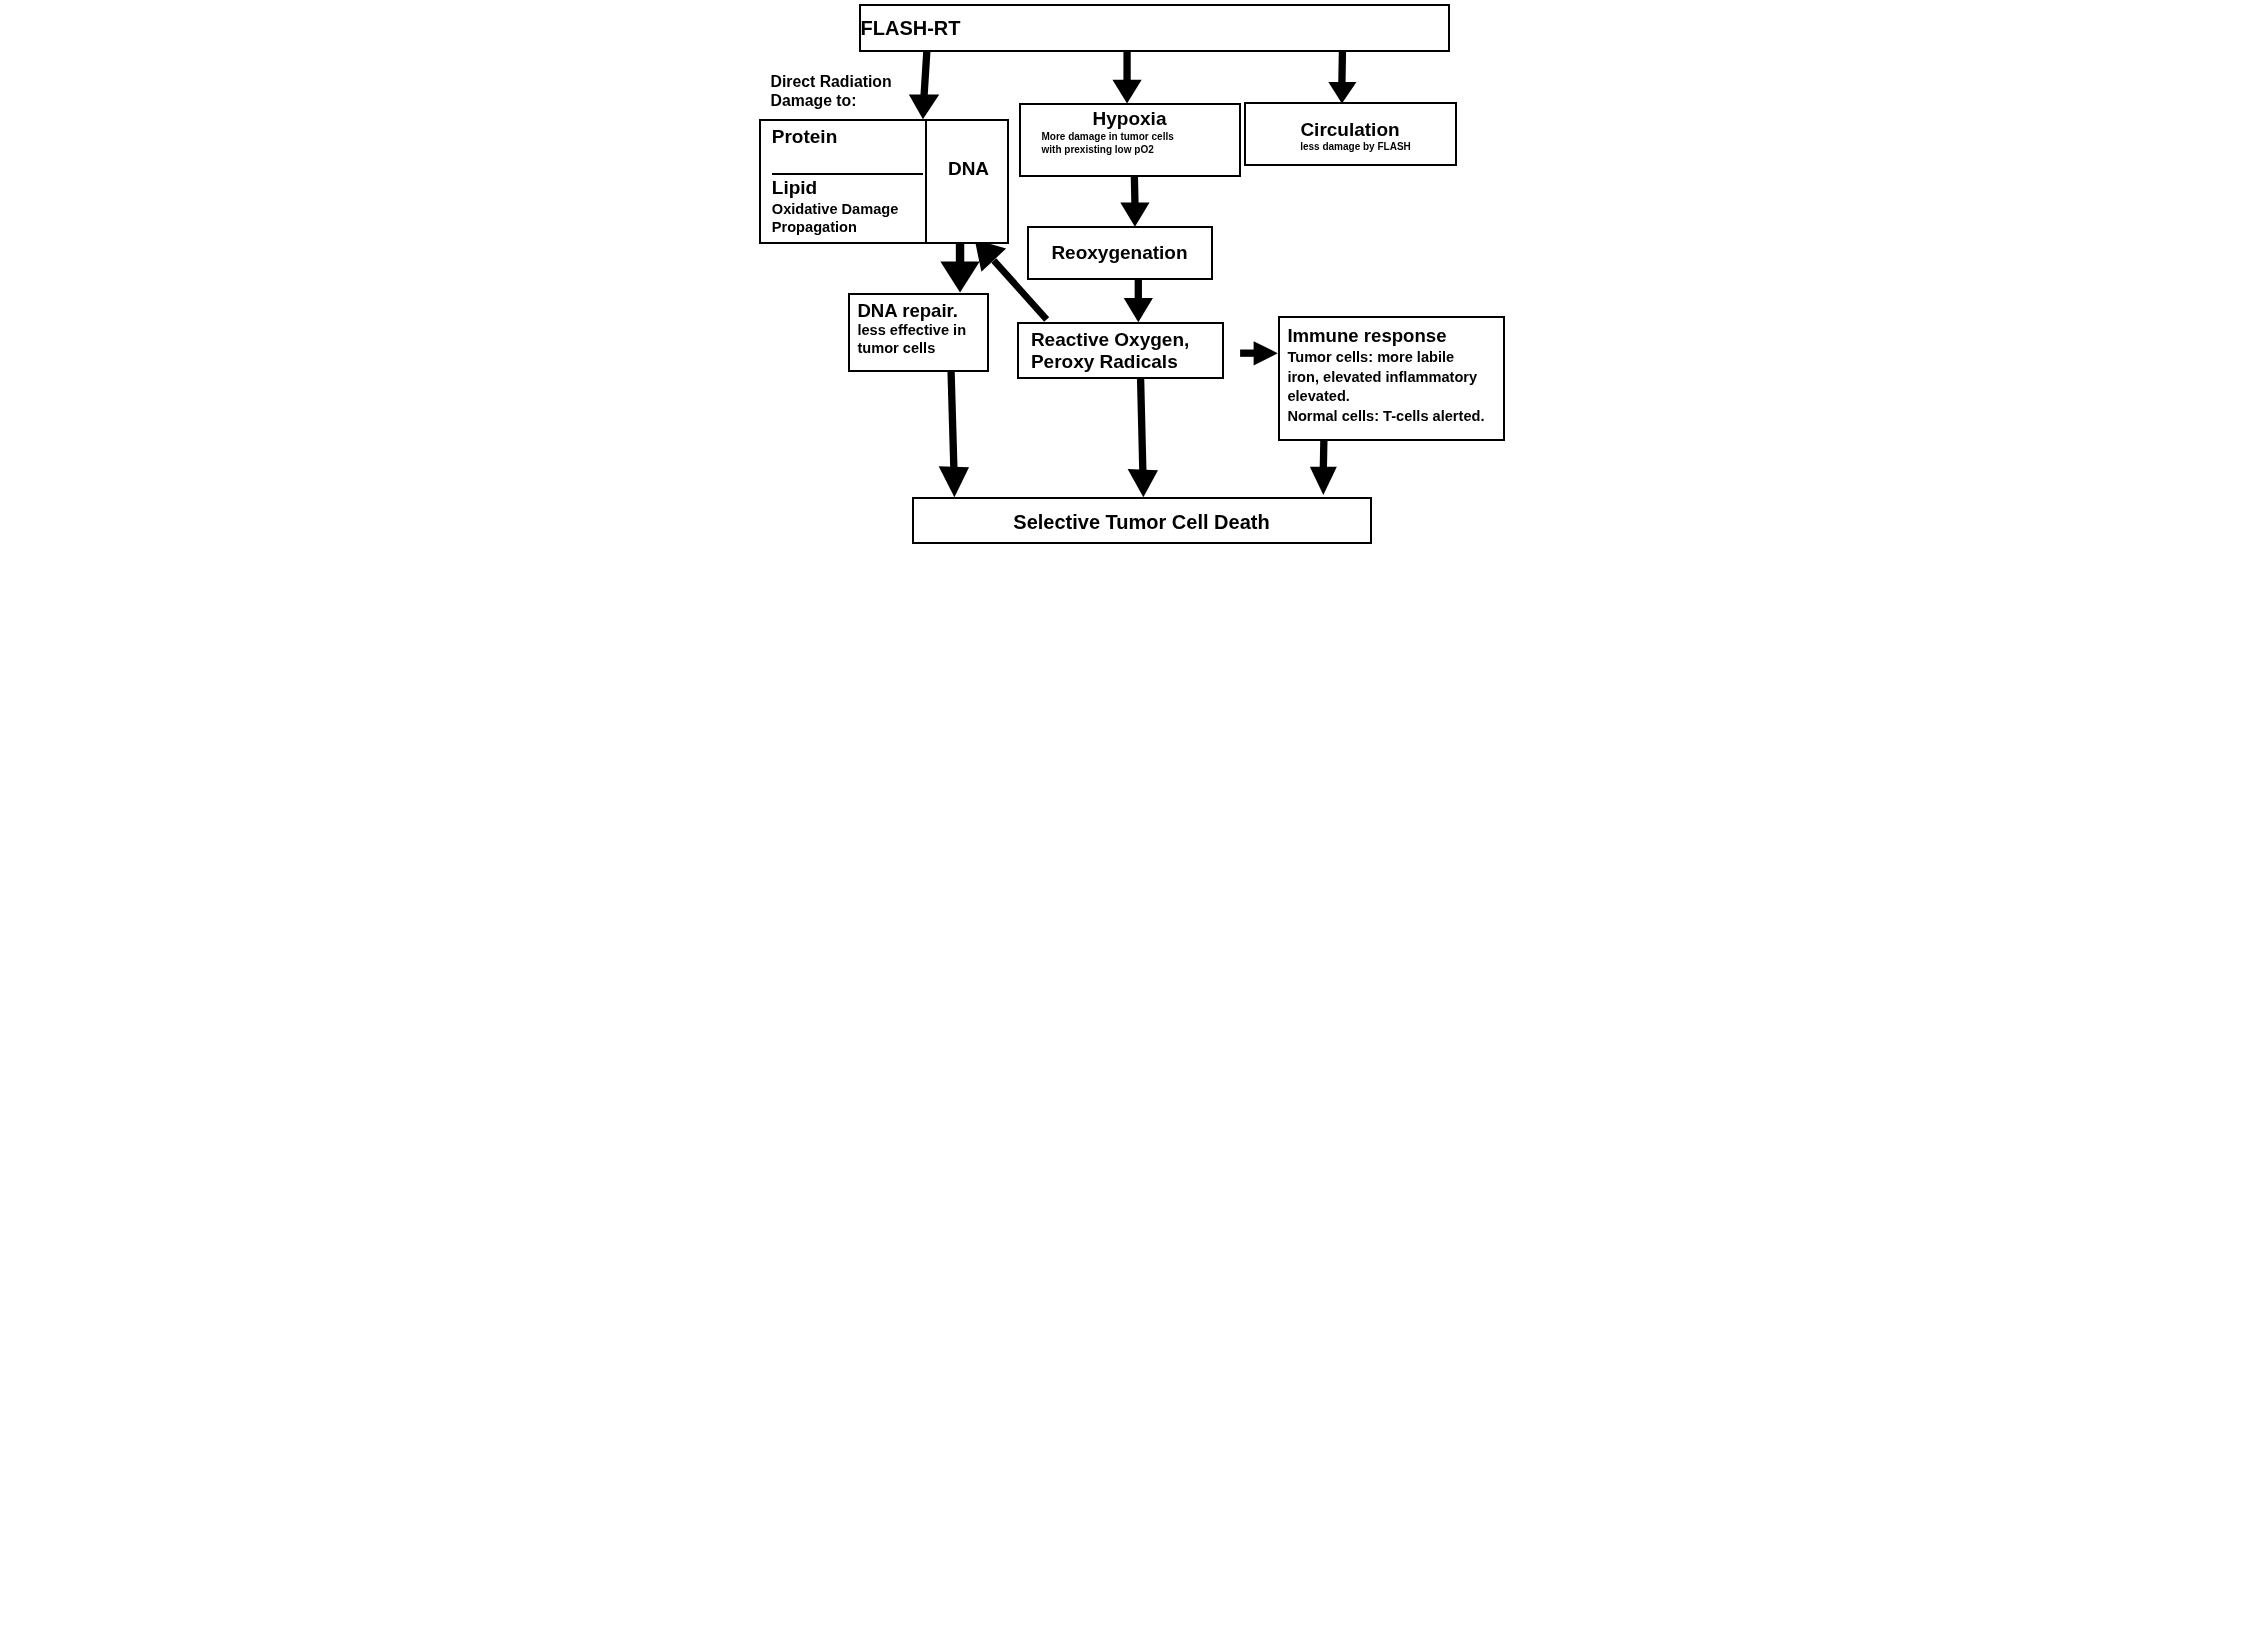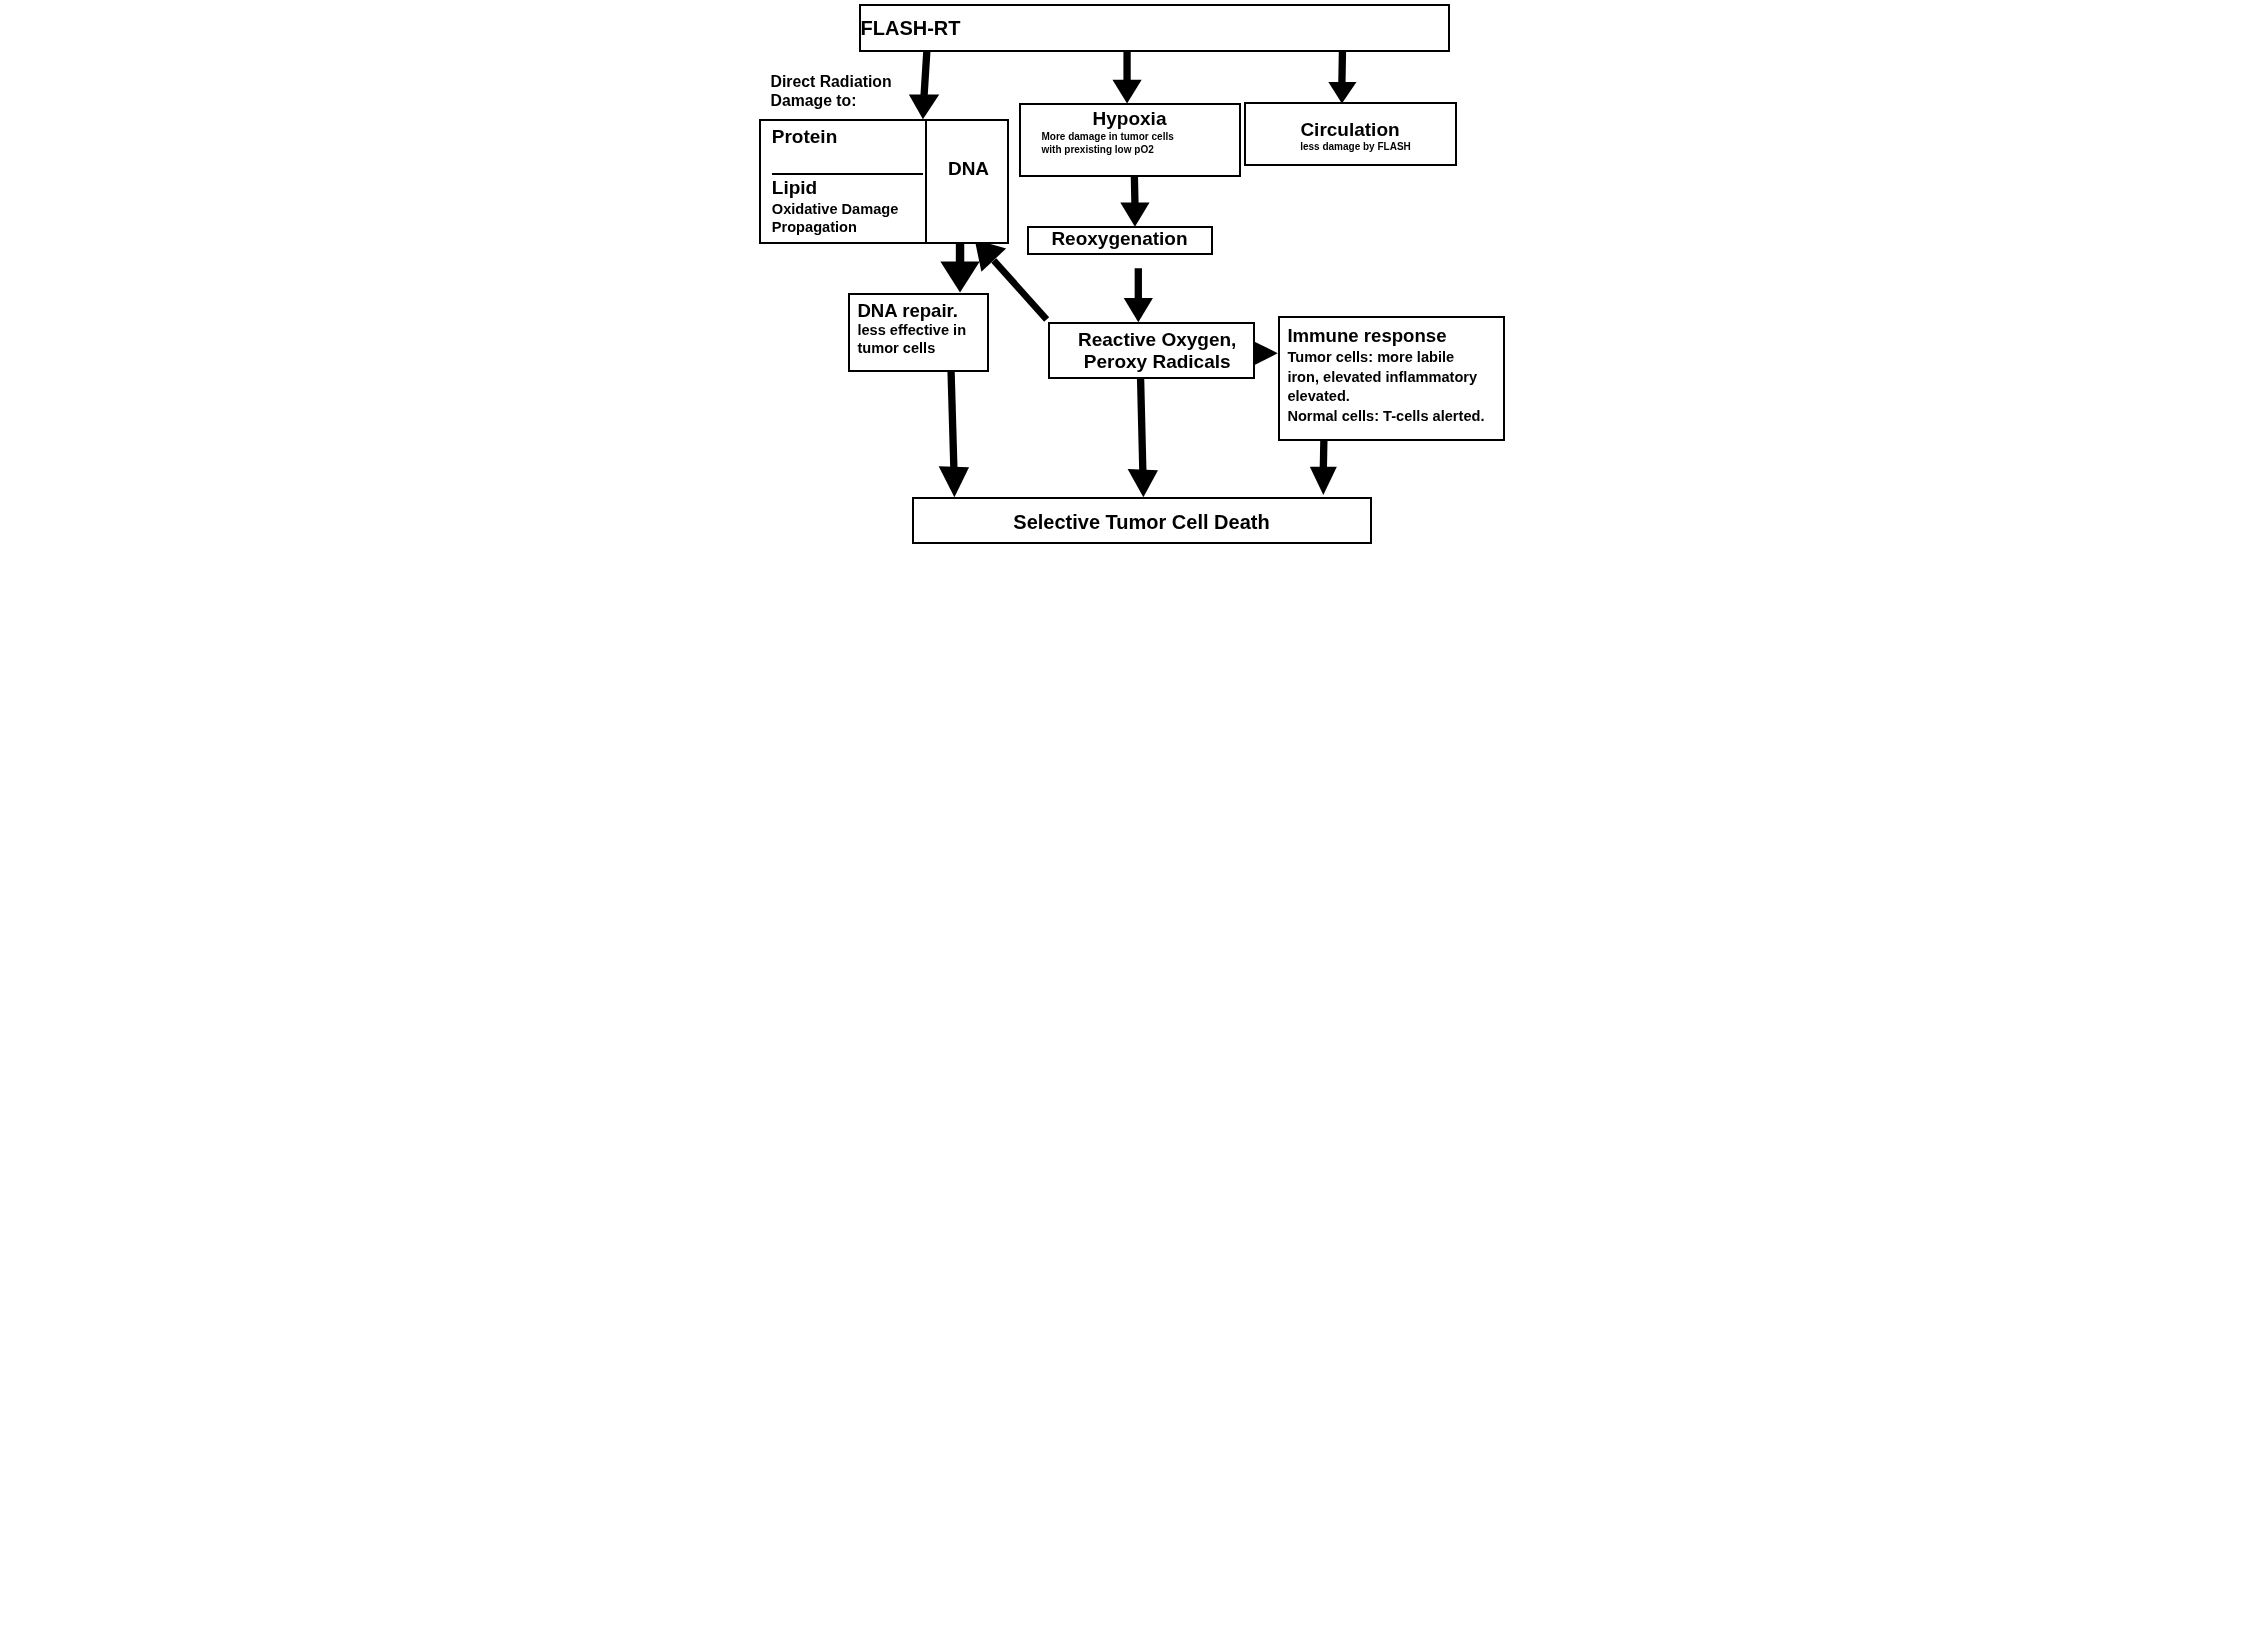--- a/index.html
+++ b/index.html
@@ -34,25 +34,25 @@
   .damage .lipid{position:absolute;left:11.3px;top:56px;}
   .damage .oxnote{position:absolute;left:11.3px;top:79px;}
   .damage .divider{position:absolute;left:164px;top:0;bottom:0;width:2.8px;background:var(--ink,#000);}
   .damage .dna{position:absolute;left:167px;top:37px;width:82px;text-align:center;}
 
   .hypoxia{left:265px;top:103px;width:222px;height:74px;padding:3.4px 0 0 0;}
   .hypoxia .hbody{padding-left:10px;margin-top:1.1px;}
 
   .circulation{left:490px;top:102px;width:213px;height:64px;padding-top:15px;}
 
-  .reoxy{left:273px;top:226px;width:186px;height:29px;display:flex;justify-content:center;}
+  .reoxy{left:273px;top:226px;width:186px;height:54px;display:flex;align-items:center;justify-content:center;}
 
   .dnarepair{left:94px;top:293px;width:141px;height:79px;padding:4.5px 0 0 7.9px;}
 
-  .reactive{left:294px;top:322px;width:207px;height:57px;display:flex;flex-direction:column;justify-content:center;padding-left:12.4px;text-align:center;}
+  .reactive{left:263px;top:322px;width:207px;height:57px;display:flex;flex-direction:column;justify-content:center;padding-left:12.4px;}
 
   .immune{left:524px;top:316px;width:227px;height:125px;padding:6.8px 0 0 7.9px;}
   .immune .ibody{margin-top:2.3px;line-height:1.33;}
 
   .death{left:158px;top:497px;width:460px;height:47px;display:flex;justify-content:center;align-items:flex-start;padding-top:12px;}
 </style>
 </head>
 <body>
 
 <div class="canvas" style="--ink: #000000; --paper: #ffffff;">

